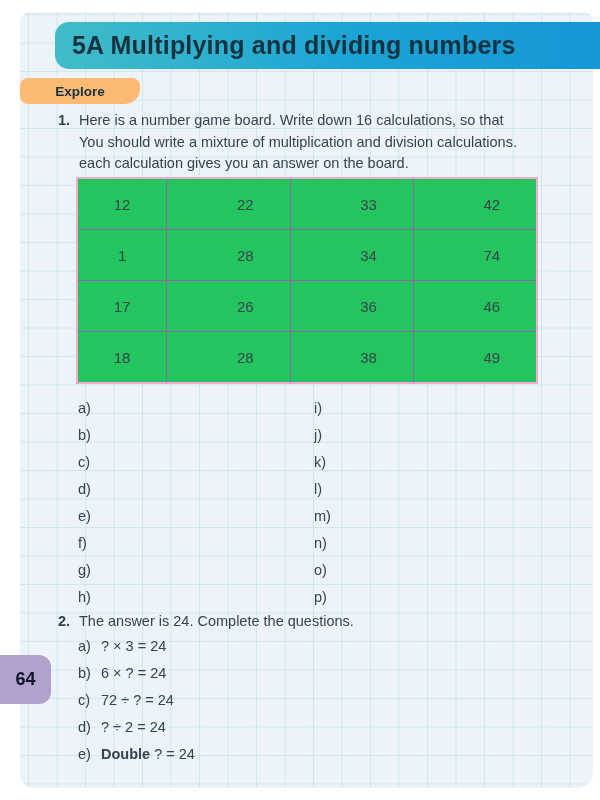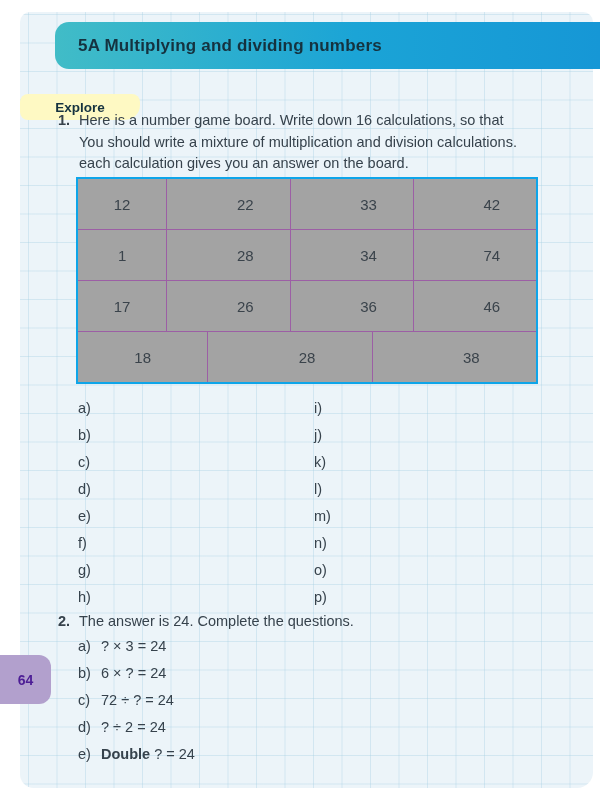--- a/index.html
+++ b/index.html
@@ -24,44 +24,44 @@
   }
 
   
   .header{
     position:absolute;left:55px;top:22px;width:545px;height:47px;
     background:linear-gradient(90deg,#41bcc7 0%,#1ba4d6 55%,#1697d6 100%);
     border-radius:14px 0 0 14px;
     display:flex;align-items:center;
   }
   .header .title{
-    padding-left:23px;font-size:17px;font-weight:bold;color:#15323f;
+    padding-left:17px;font-size:25px;font-weight:bold;color:#15323f;
     letter-spacing:0.2px;
   }
 
   
   .explore{
-    position:absolute;left:20px;top:94px;width:120px;height:26px;
-    background:#fef9c3;border-radius:8px 8px 15px 8px;
+    position:absolute;left:20px;top:78px;width:120px;height:26px;
+    background:#fdba74;border-radius:8px 8px 15px 8px;
     display:flex;align-items:center;justify-content:center;
   }
   .explore span{font-size:13.5px;font-weight:bold;color:#15323f;}
 
   
   .q1{
     position:absolute;left:58px;top:110px;width:510px;
     display:flex;font-size:14.5px;line-height:21.5px;
   }
   .qnum{font-weight:bold;width:21px;flex:none;}
   .q1 .lines div{white-space:nowrap;}
 
   
   .board{
     position:absolute;left:76px;top:177px;width:462px;
-    background:#a3a3a3;border:2px solid #0ea5e9;
+    background:#22c55e;border:2px solid #f9a8d4;
     box-sizing:border-box;
   }
   .board-row{display:flex;height:50px;}
   .board-row + .board-row{border-top:1.5px solid #9c5fa5;}
   .board-cell{
     flex:1;display:flex;align-items:center;justify-content:center;
     font-size:15px;color:#3a434b;
   }
   .board-cell + .board-cell{border-left:1.5px solid #9c5fa5;padding-left:34px;}
 
@@ -80,21 +80,21 @@
   .q2-item .lbl{width:23px;flex:none;}
   .q2-item .bold{font-weight:bold;white-space:pre;}
   .q2-item .txt{white-space:pre;}
 
   
   .page-tab{
     position:absolute;left:0;top:655px;width:51px;height:49px;
     background:#b2a0cd;border-radius:0 12px 12px 0;
     display:flex;align-items:center;justify-content:center;
   }
-  .page-tab span{font-size:14px;font-weight:bold;color:#4c1d95;}
+  .page-tab span{font-size:18px;font-weight:bold;color:#0f172a;}
 </style>
 </head>
 <body>
 
 <div class="screen">
 
   <div class="paper"></div>
 
   <div class="header">
     <span class="title">5A Multiplying and dividing numbers</span>
@@ -129,20 +129,21 @@
     <div class="board-row">
       <div class="board-cell">17</div>
       <div class="board-cell">26</div>
       <div class="board-cell">36</div>
       <div class="board-cell">46</div>
     </div>
     <div class="board-row">
       <div class="board-cell">18</div>
       <div class="board-cell">28</div>
       <div class="board-cell">38</div>
+      <div class="board-cell">49</div>
     </div>
   </div>
 
   <div class="answers">
     <div class="answer-row">
       <span class="left">a)</span>
       <span class="right">i)</span>
     </div>
     <div class="answer-row">
       <span class="left">b)</span>

